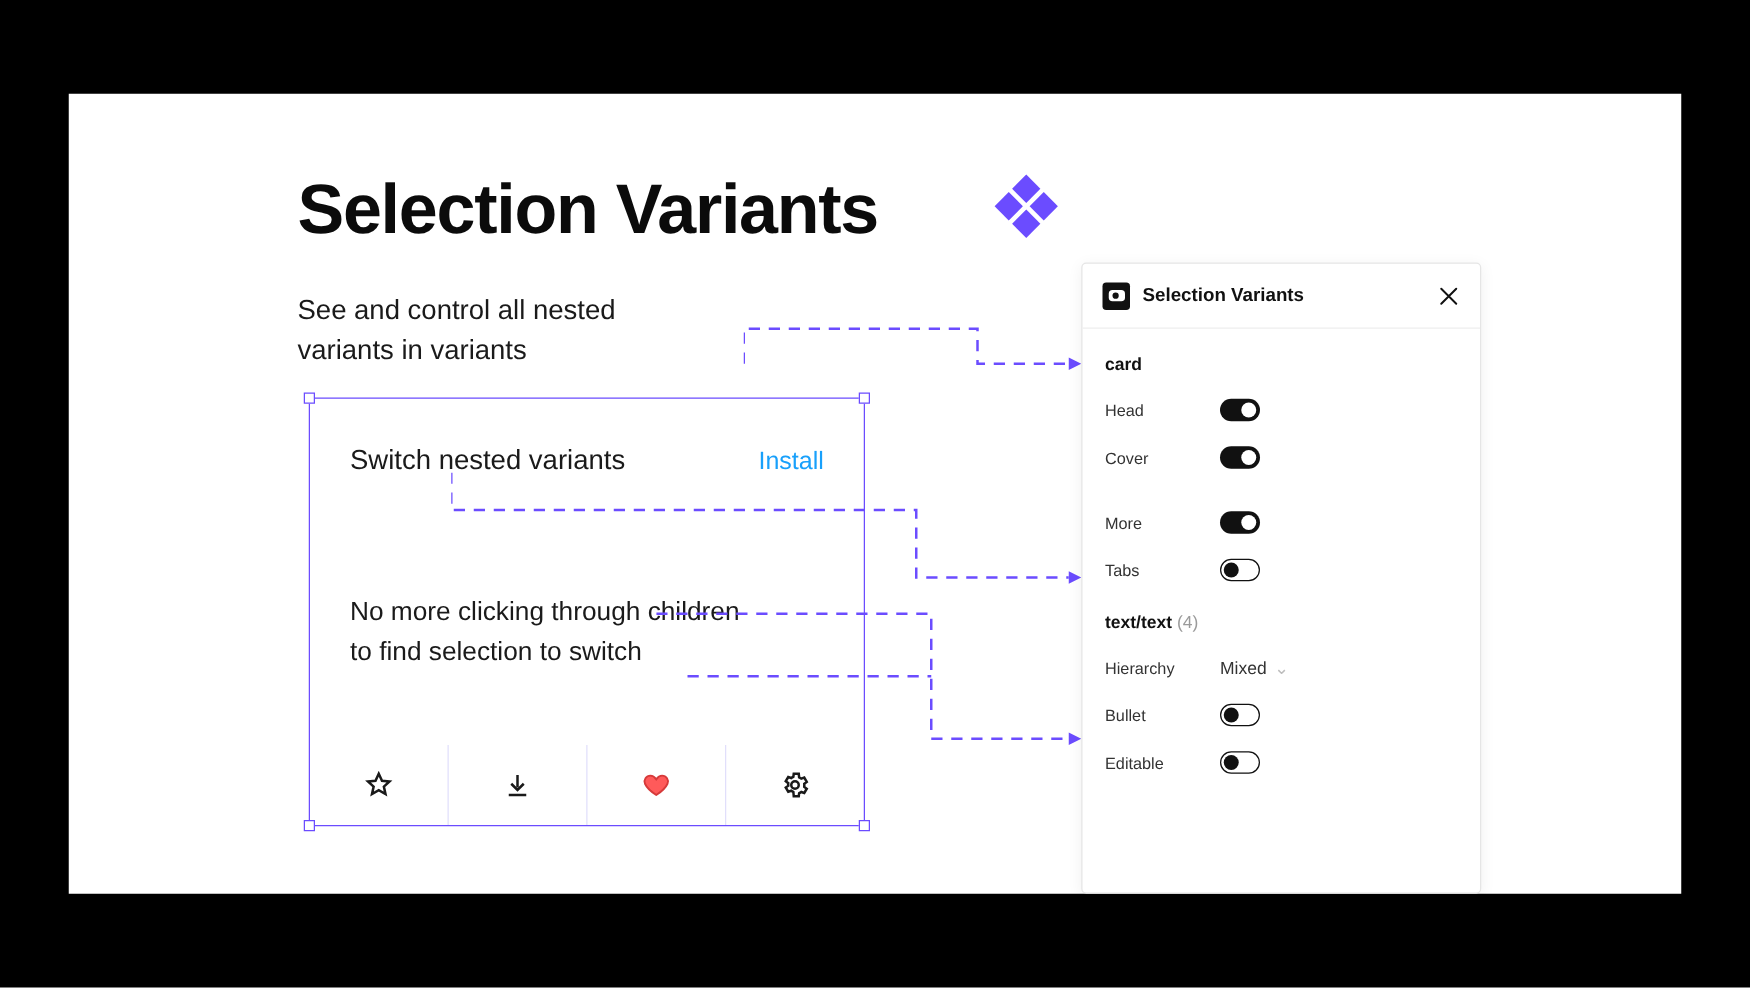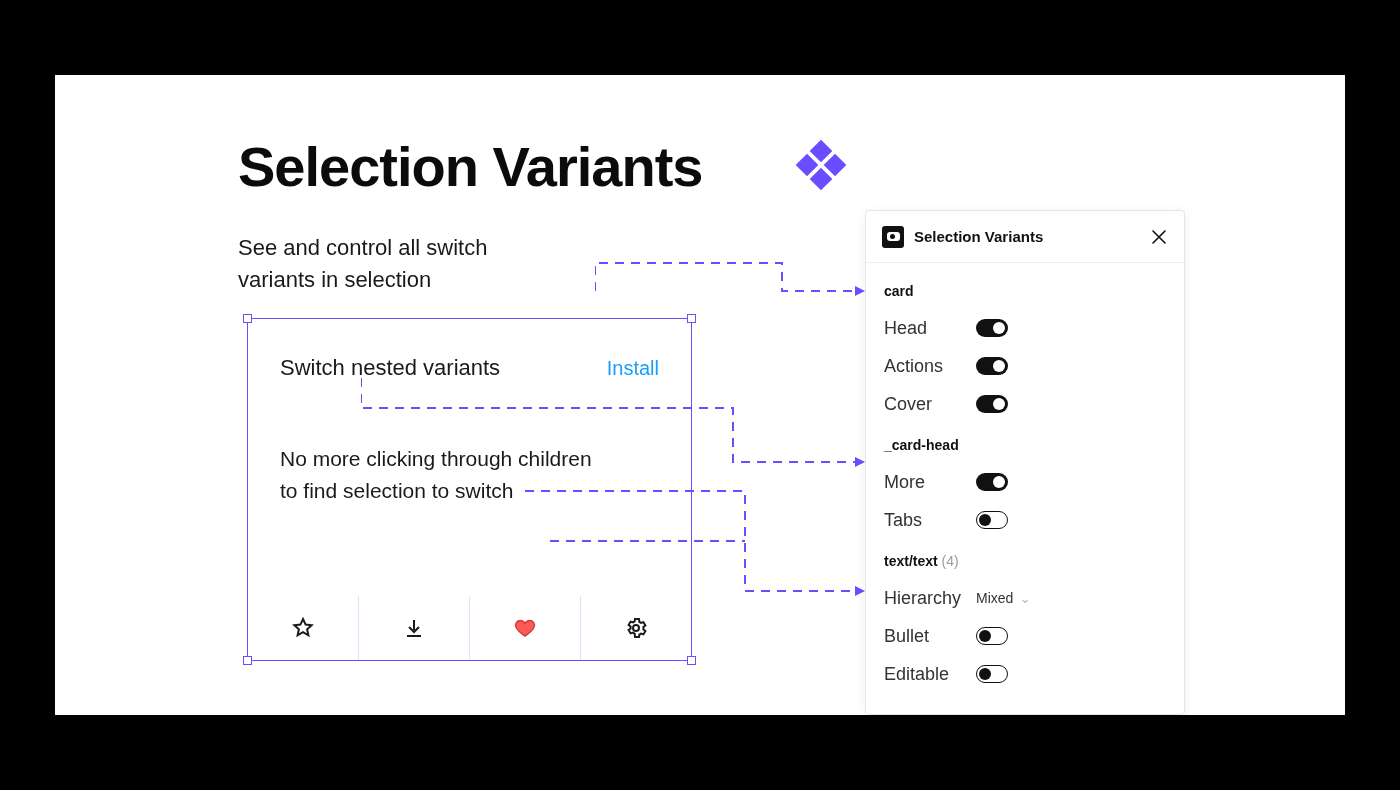--- a/index.html
+++ b/index.html
@@ -90,21 +90,21 @@
 .card-title {
   font-size: 22px;
   color: #1a1a1a;
 }
 .install-link {
   font-size: 20px;
   color: #18a0fb;
   cursor: pointer;
 }
 .card-body {
-  margin-top: 62px;
+  margin-top: 93px;
   font-size: 21px;
   line-height: 1.5;
   color: #1a1a1a;
 }
 .card-url {
   margin-top: 20px;
   font-size: 20px;
   color: #9b9b9b;
 }
 .card-actions {
@@ -181,21 +181,21 @@
 .group-title .count {
   font-weight: 400;
   color: #9b9b9b;
 }
 .prop-row {
   display: flex;
   align-items: center;
   height: 38px;
 }
 .prop-label {
-  font-size: 18px;
+  font-size: 13px;
   color: #333;
   width: 92px;
 }
 .prop-value {
   font-size: 14px;
   color: #333;
   display: flex;
   align-items: center;
 }
 .dropdown-caret {
@@ -241,21 +241,21 @@
 
   <h1 class="title">Selection Variants</h1>
 
   <div class="diamond-cluster">
     <div class="diamond d1"></div>
     <div class="diamond d2"></div>
     <div class="diamond d3"></div>
     <div class="diamond d4"></div>
   </div>
 
-  <div class="subtitle">See and control all switch variants in selection</div>
+  <div class="subtitle">See and control all nested variants in variants</div>
 
   <div class="card-frame">
     <div class="handle h-tl"></div>
     <div class="handle h-tr"></div>
     <div class="handle h-bl"></div>
     <div class="handle h-br"></div>
 
     <div class="card-inner">
       <div class="card-head-row">
         <div class="card-title">Switch nested variants</div>
@@ -327,35 +327,28 @@
 
       <div class="group">
         <div class="group-title">card</div>
         <div class="prop-row">
           <div class="prop-label">Head</div>
           <div class="toggle on">
               <div class="knob"></div>
             </div>
         </div>
         <div class="prop-row">
-          <div class="prop-label">Actions</div>
-          <div class="toggle on">
-              <div class="knob"></div>
-            </div>
-        </div>
-        <div class="prop-row">
           <div class="prop-label">Cover</div>
           <div class="toggle on">
               <div class="knob"></div>
             </div>
         </div>
       </div>
 
       <div class="group">
-        <div class="group-title">_card-head</div>
         <div class="prop-row">
           <div class="prop-label">More</div>
           <div class="toggle on">
               <div class="knob"></div>
             </div>
         </div>
         <div class="prop-row">
           <div class="prop-label">Tabs</div>
           <div class="toggle off">
               <div class="knob"></div>

